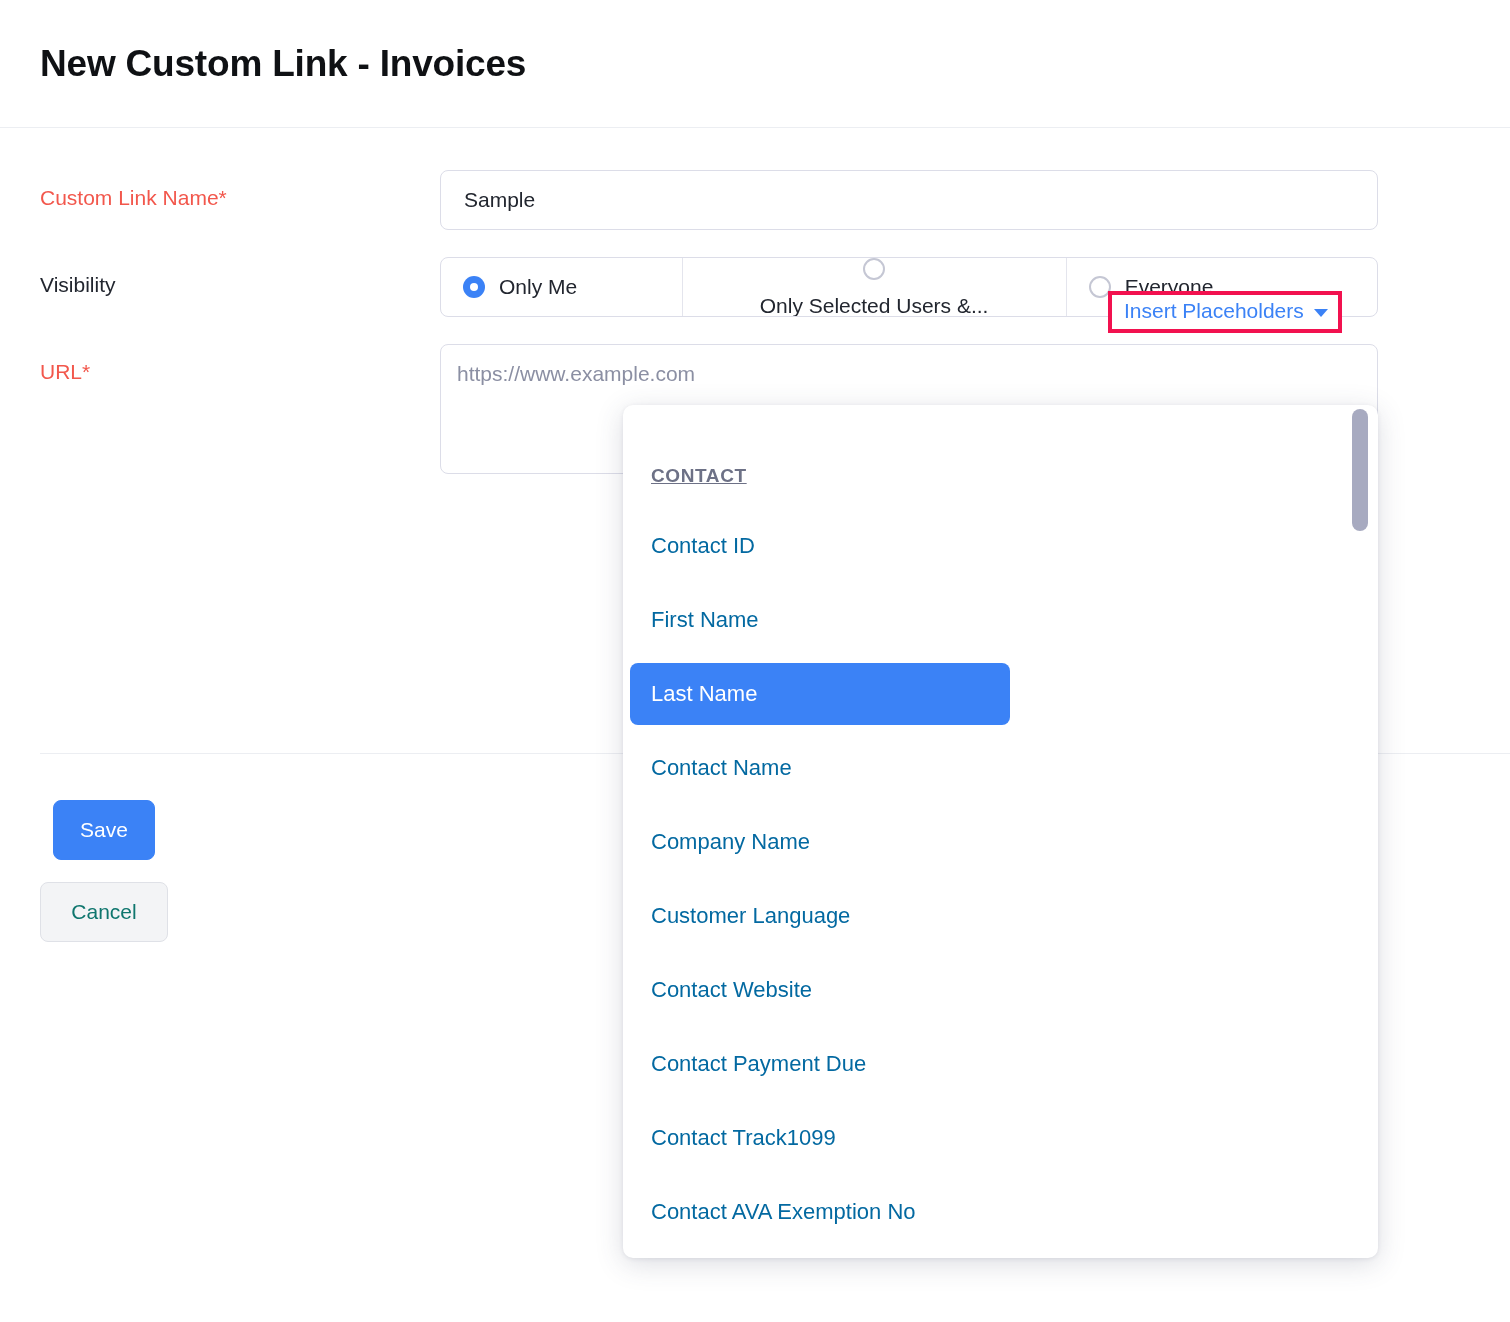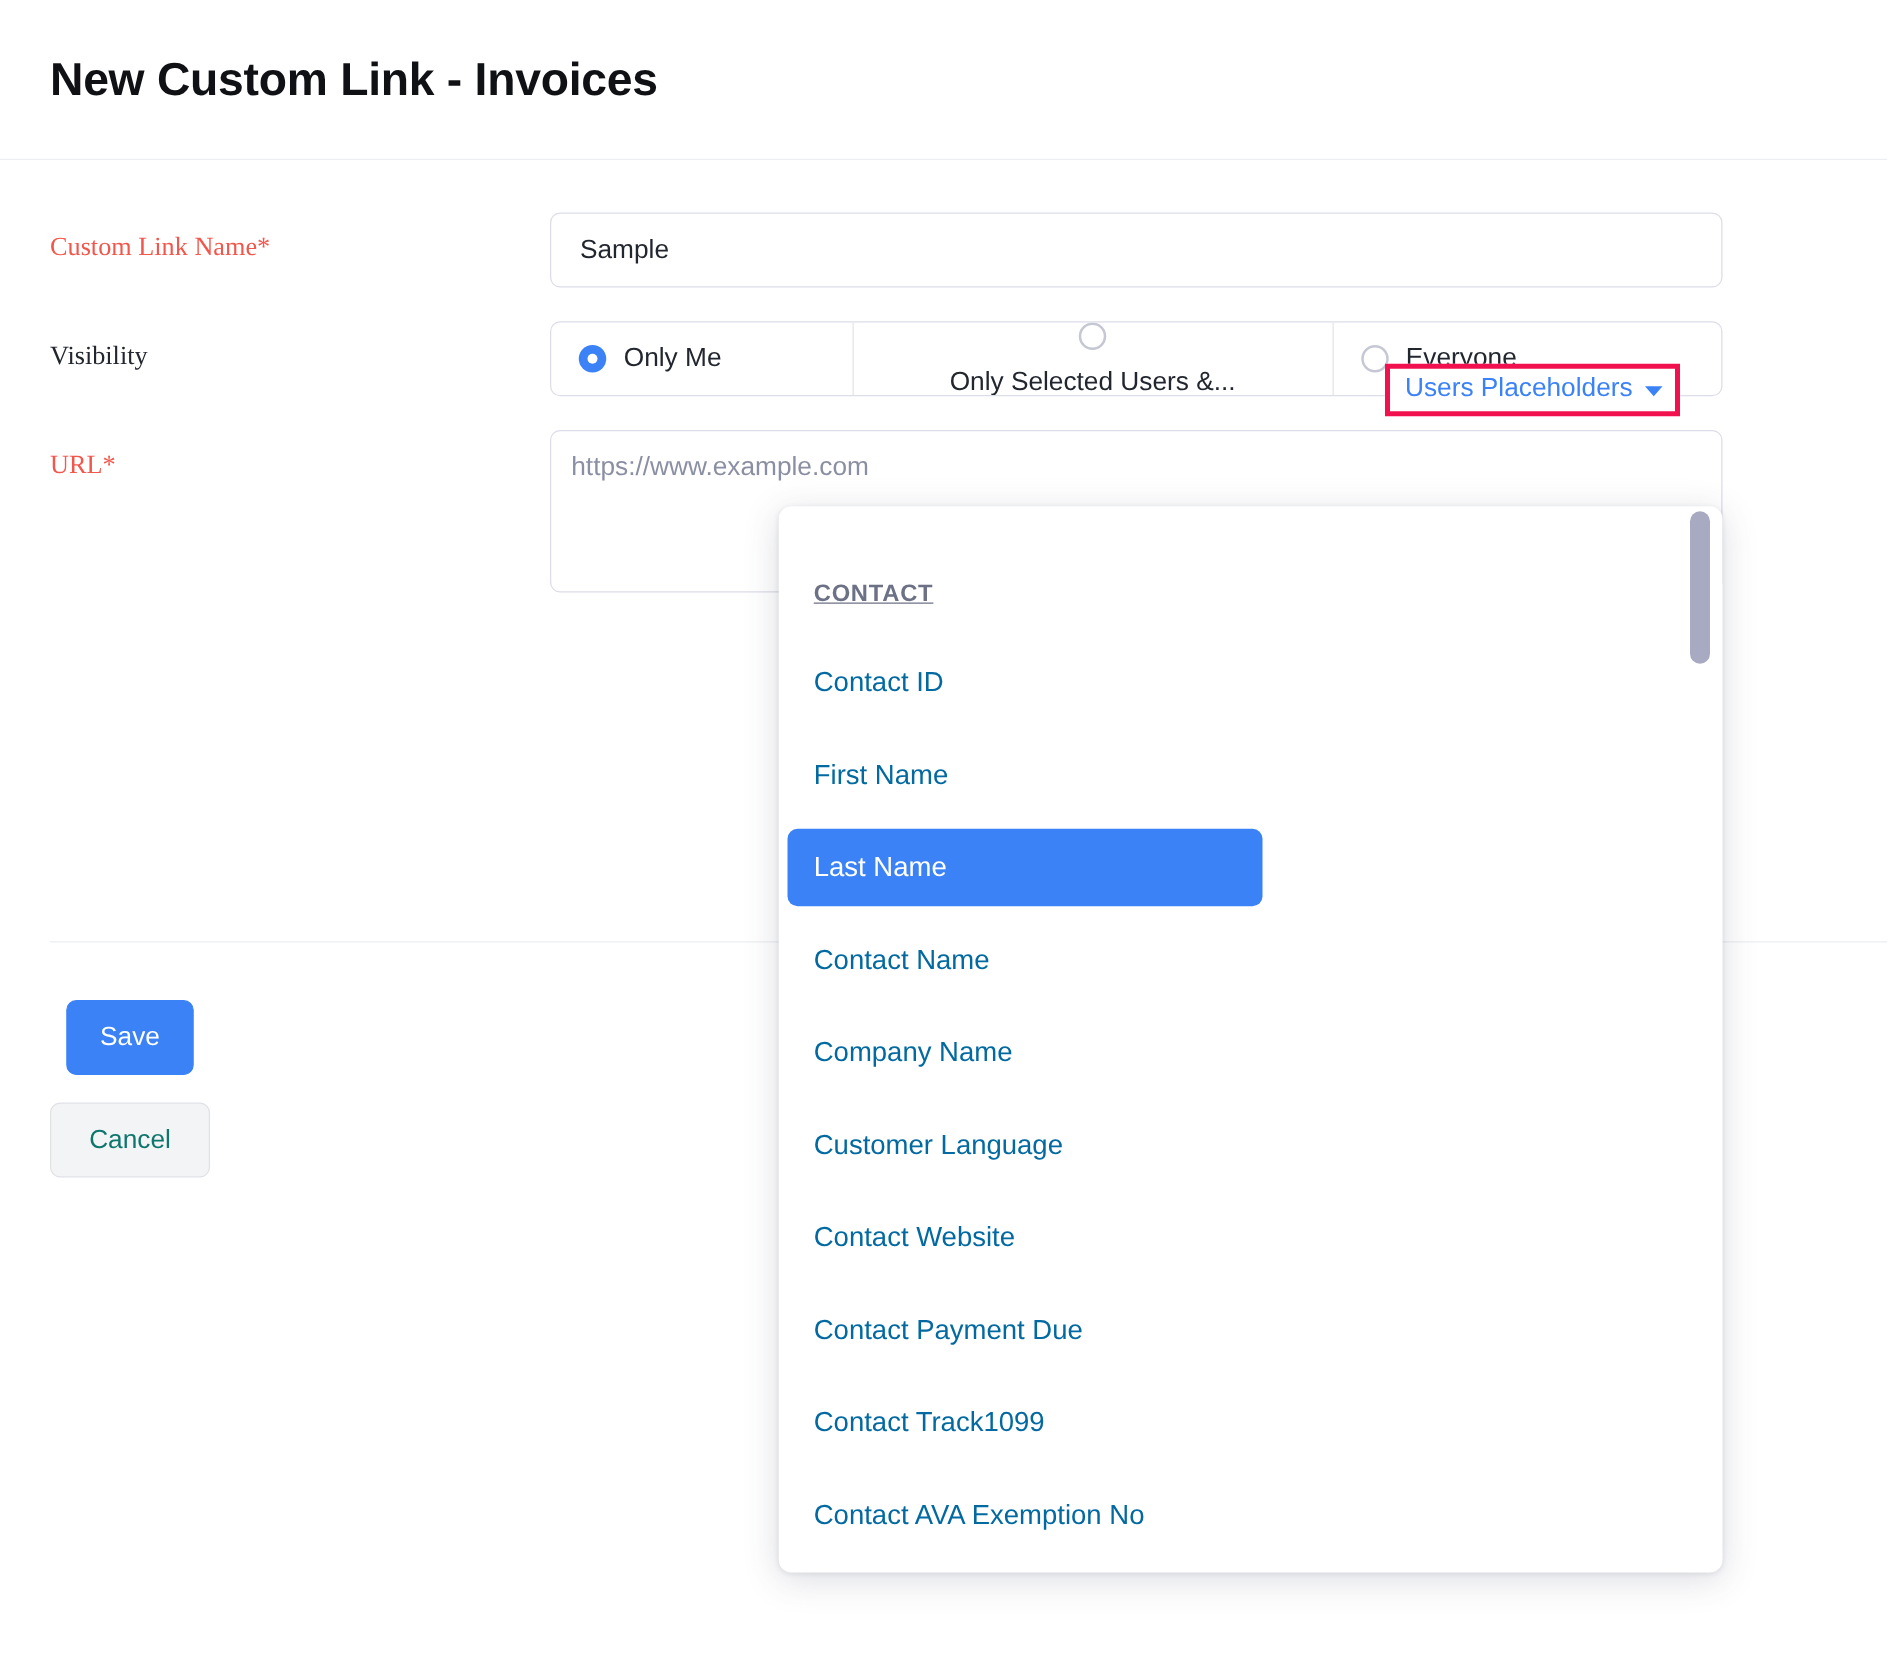--- a/index.html
+++ b/index.html
@@ -40,21 +40,20 @@
     margin-bottom: 27px;
     padding-left: 40px;
   }
   .form-label {
     width: 400px;
     flex: 0 0 400px;
     font-size: 21px;
     line-height: 1.3;
     padding-top: 14px;
     color: #22262f;
-    font-family: Liberation Serif, serif;
   }
   .form-label.required { color: #f2574c; }
   .form-control { flex: 1 1 auto; position: relative; }
 
   .text-input {
     width: 938px;
     height: 60px;
     border: 1px solid #dcdde8;
     border-radius: 8px;
     background: #fff;
@@ -301,21 +300,21 @@
         </div>
       </div>
     </div>
   </div>
 
   <div class="form-row url-row">
     <div class="form-label required">URL*</div>
     <div class="form-control url-control">
 
       <div class="insert-placeholders-wrap">
-        <span class="insert-placeholders-label">Users Placeholders</span>
+        <span class="insert-placeholders-label">Insert Placeholders</span>
         <span class="caret-down"></span>
       </div>
 
       <textarea class="url-textarea" placeholder="https://www.example.com" style=""></textarea>
     </div>
   </div>
 
   <div class="actions-divider"></div>
 
   <div class="actions">

